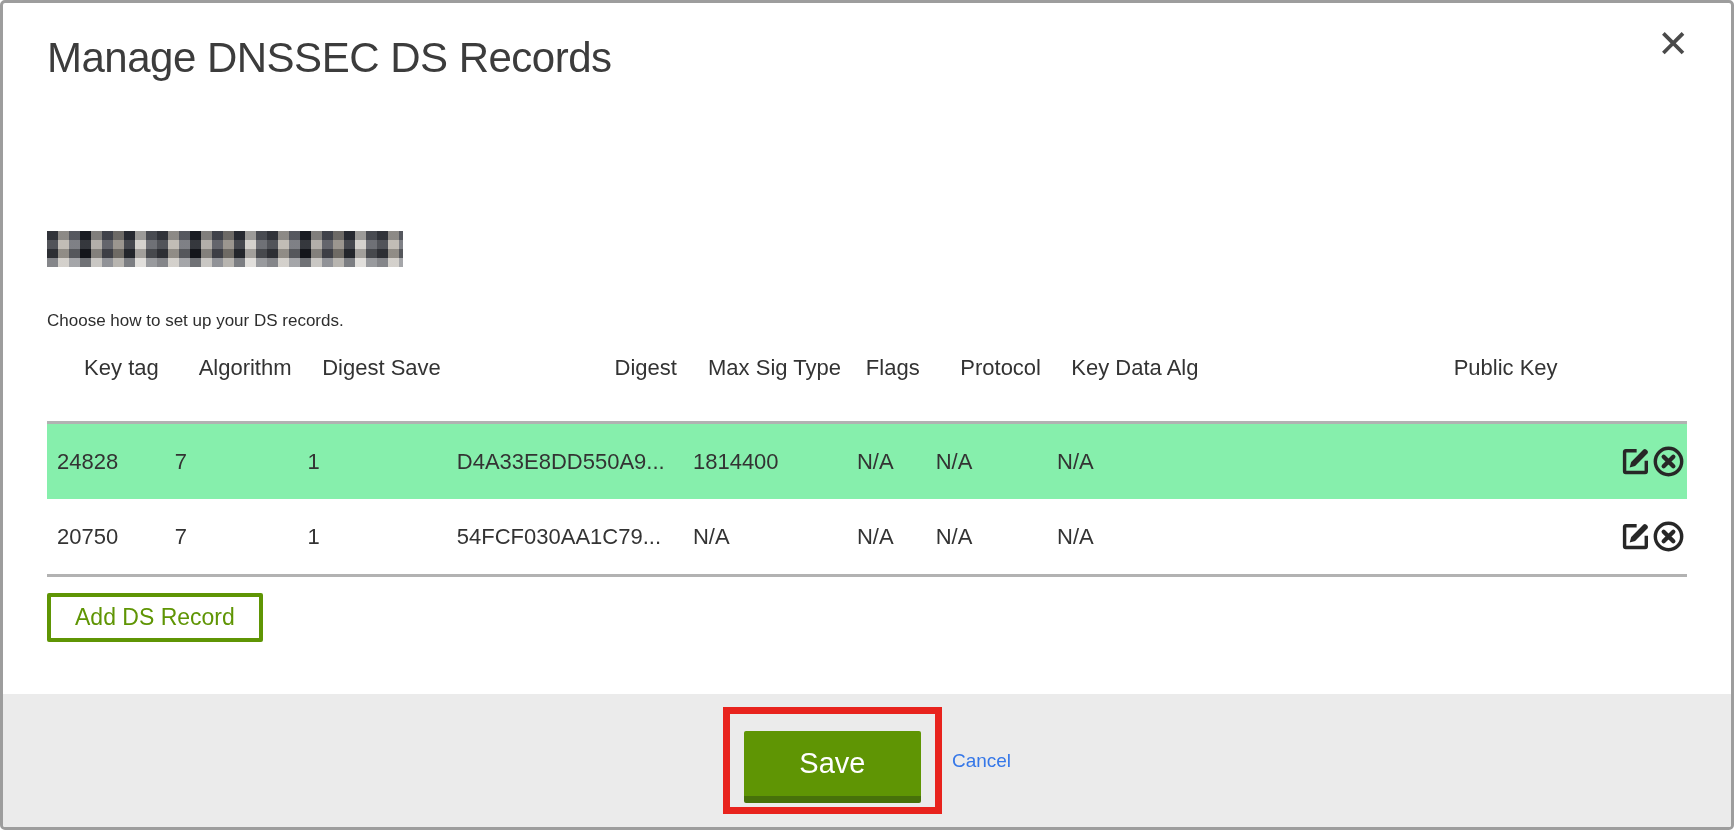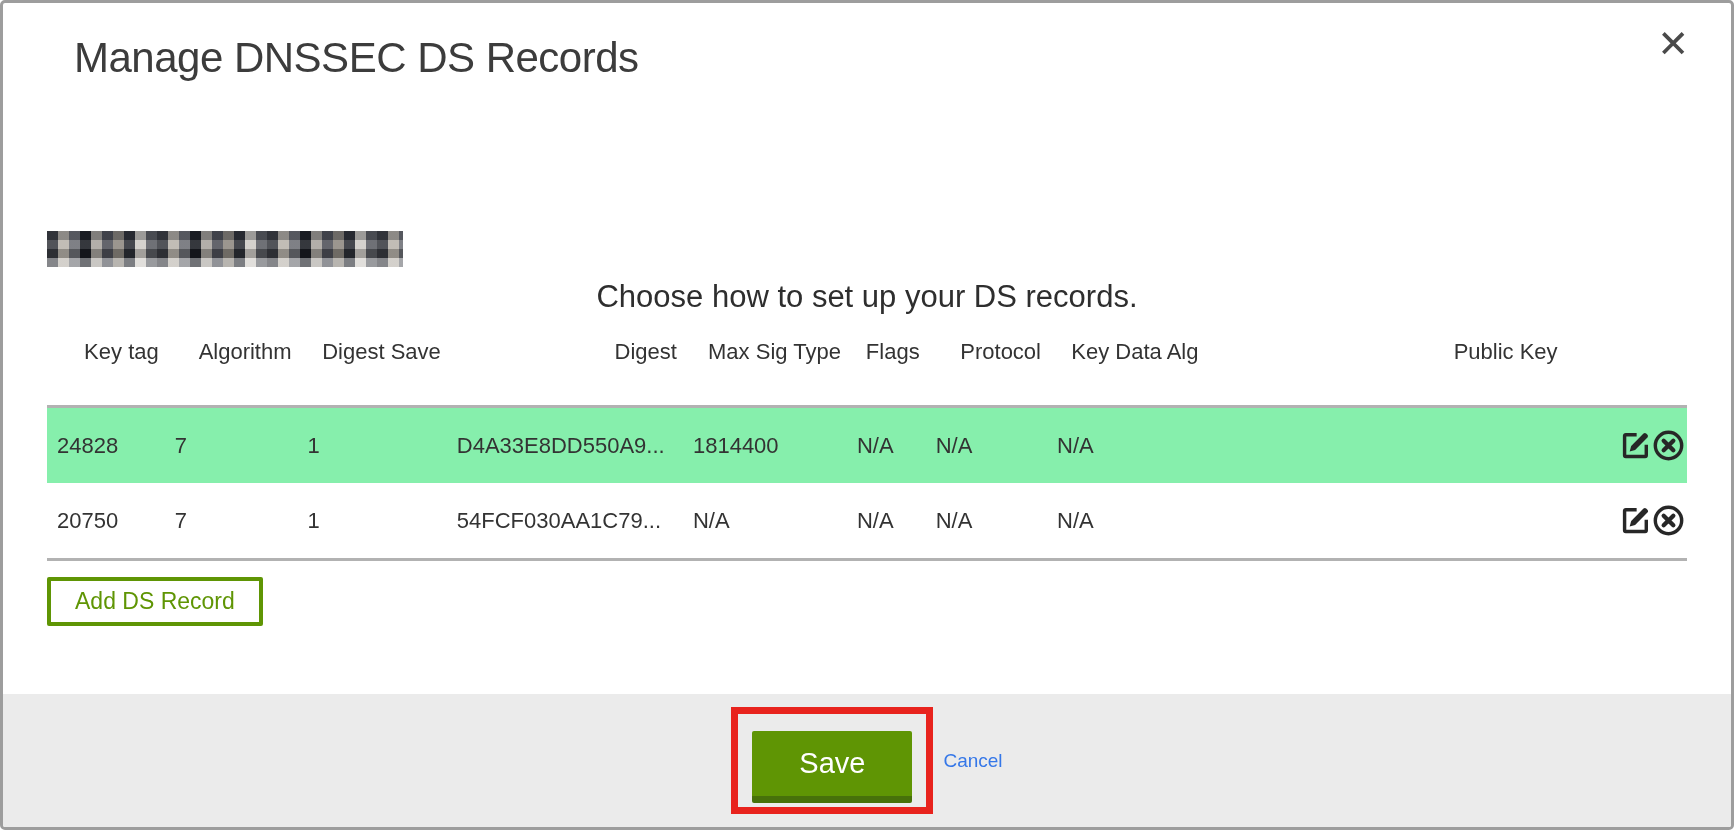--- a/index.html
+++ b/index.html
@@ -21,21 +21,20 @@
   }
   .modal-body { flex: 1 1 auto; padding: 0 44px; position: relative; }
 
   .dialog-title {
     margin-top: 30px;
     font-size: 42px;
     font-weight: 400;
     letter-spacing: -0.5px;
     color: #3c3c3c;
     line-height: 1.2;
-    margin-left: 27px;
   }
   .close-btn {
     position: absolute; top: 22px; right: 42px;
     font-size: 38px; line-height: 1;
     color: #4a4a4a;
     cursor: pointer;
     background: none; border: none;
     font-family: "DejaVu Sans", sans-serif;
   }
 
@@ -48,24 +47,23 @@
         rgba(255,255,255,.38) 0 9px, rgba(0,0,0,.22) 9px 18px,
         rgba(255,255,255,.12) 18px 27px, rgba(25,28,36,.28) 27px 36px),
       repeating-linear-gradient(90deg,
         #3a3c42 0 11px, #b9b4ac 11px 22px, #6d6f75 22px 33px,
         #191c22 33px 44px, #a8a49e 44px 55px, #4e5058 55px 66px,
         #8d8880 66px 77px, #2c2f36 77px 88px, #cfccc6 88px 99px,
         #5b5d63 99px 110px);
   }
 
   .instruction {
-    margin-top: 12px;
-    font-size: 31px;
+    margin-top: 44px;
+    font-size: 17px;
     color: #2e2e2e;
-    text-align: center;
   }
 
   table.ds-table {
     margin-top: 14px;
     width: 100%;
     border-collapse: collapse;
     table-layout: fixed;
     font-size: 22px;
     color: #333;
   }
@@ -111,21 +109,21 @@
     display: flex;
     align-items: center;
     justify-content: center;
   }
   .annotation-box {
     border: 7px solid #e8231d;
     padding: 17px 14px 4px 14px;
     background: transparent;
   }
   .save-btn {
-    width: 160px; height: 72px;
+    width: 177px; height: 72px;
     background: #5f9504;
     border: none;
     border-bottom: 7px solid #47710a;
     border-radius: 2px;
     color: #fff;
     font-size: 29px;
     cursor: pointer;
     font-family: "Liberation Sans", sans-serif;
   }
   .cancel-link {

